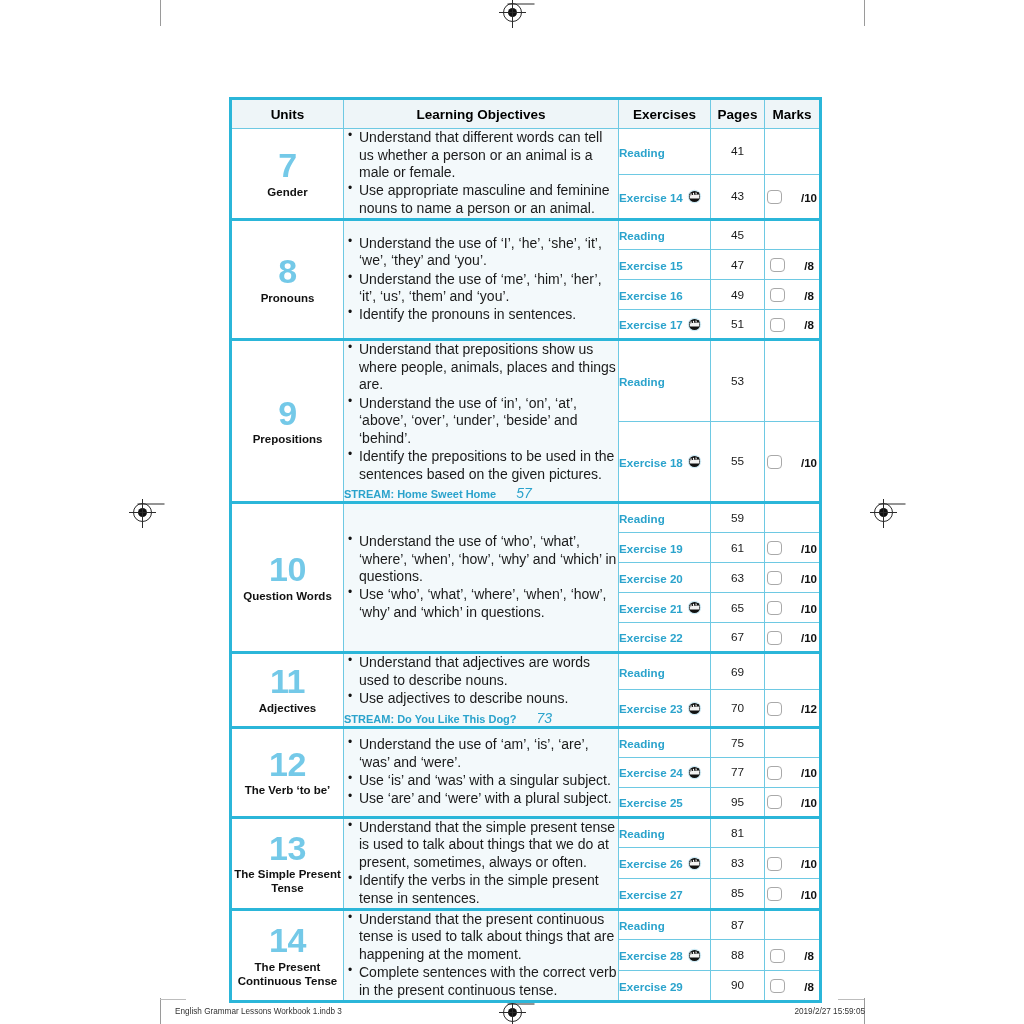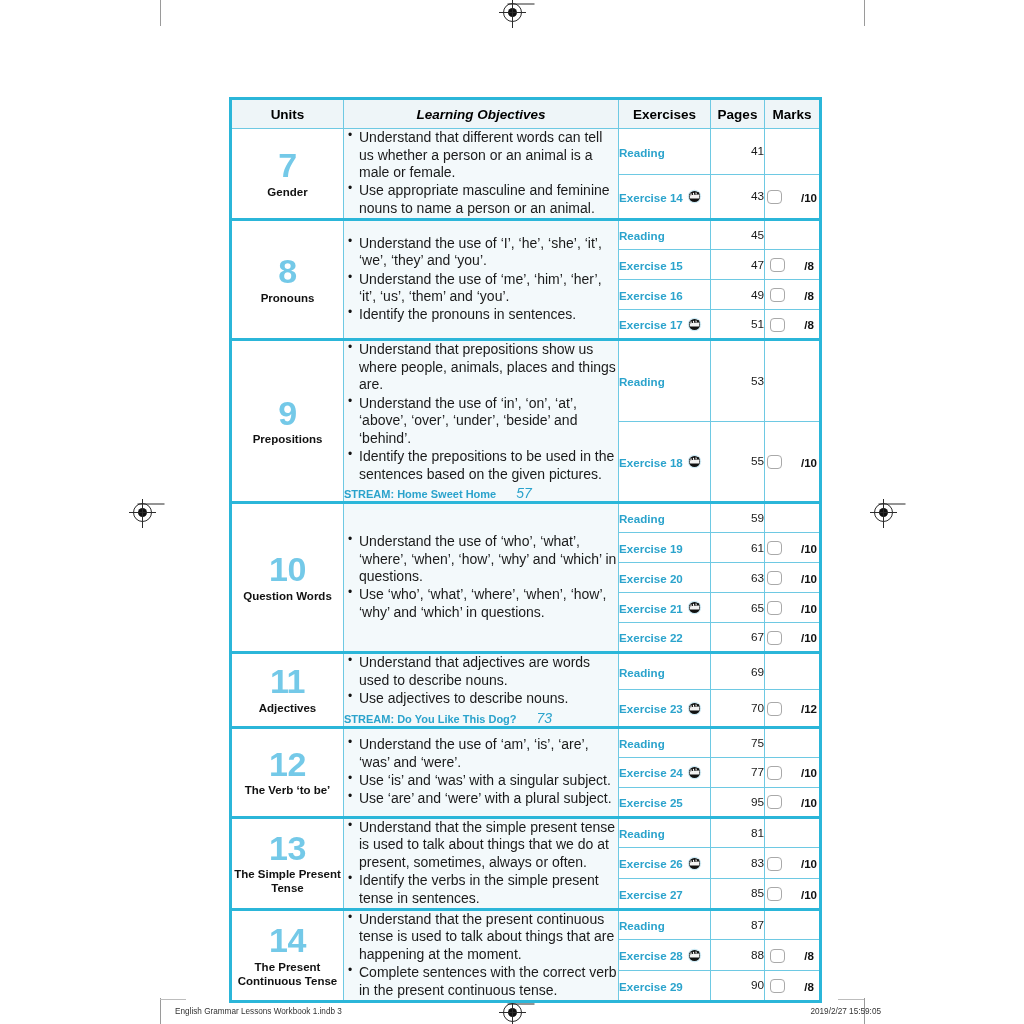--- a/index.html
+++ b/index.html
@@ -89,21 +89,21 @@
   
   thead th {
     background: #eef5f8;
     text-align: center;
     font-size: 13.5px;
     font-weight: bold;
     color: #000;
     height: 30px;
     border-bottom: 3px solid #2bb6d9;
   }
-  thead th.th-obj { font-style: italic; }
+  thead th.th-obj { }
 
   
   td.unit-cell {
     text-align: center;
     background: #ffffff;
     border-right: 2px solid #6ec9e3;
     padding: 6px 3px;
   }
   .unit-num {
     font-size: 34px;
@@ -179,21 +179,21 @@
     display: inline-block;
     vertical-align: middle;
     width: 15px; height: 15px;
     margin-left: 4px;
     position: relative;
     top: -0.5px;
   }
 
   
   td.pg-cell {
-    text-align: right;
+    text-align: center;
     font-size: 11.8px;
     color: #1a1a1a;
   }
 
   
   td.mk-cell {
     text-align: center;
     white-space: nowrap;
   }
   .mark-box {
@@ -226,21 +226,21 @@
     background: #bdbdbd;
   }
   .footer-text {
     position: absolute;
     font-size: 8.2px;
     color: #333;
     font-family: "Liberation Sans", sans-serif;
     white-space: nowrap;
   }
   #footer-left  { left: 175px; top: 1007px; }
-  #footer-right { right: 143px; top: 1007px; }
+  #footer-right { right: 159px; top: 1007px; }
 </style>
 </head>
 <body>
 
 <div class="crop-mark crop-v" style="left:160px; top:0;"></div>
 <div class="crop-mark crop-v" style="left:864px; top:0;"></div>
 <div class="crop-mark crop-v" style="left:160px; top:998px;"></div>
 <div class="crop-mark crop-v" style="left:864px; top:998px;"></div>
 
 <div class="reg-mark" style="left:503px; top:3px;">

